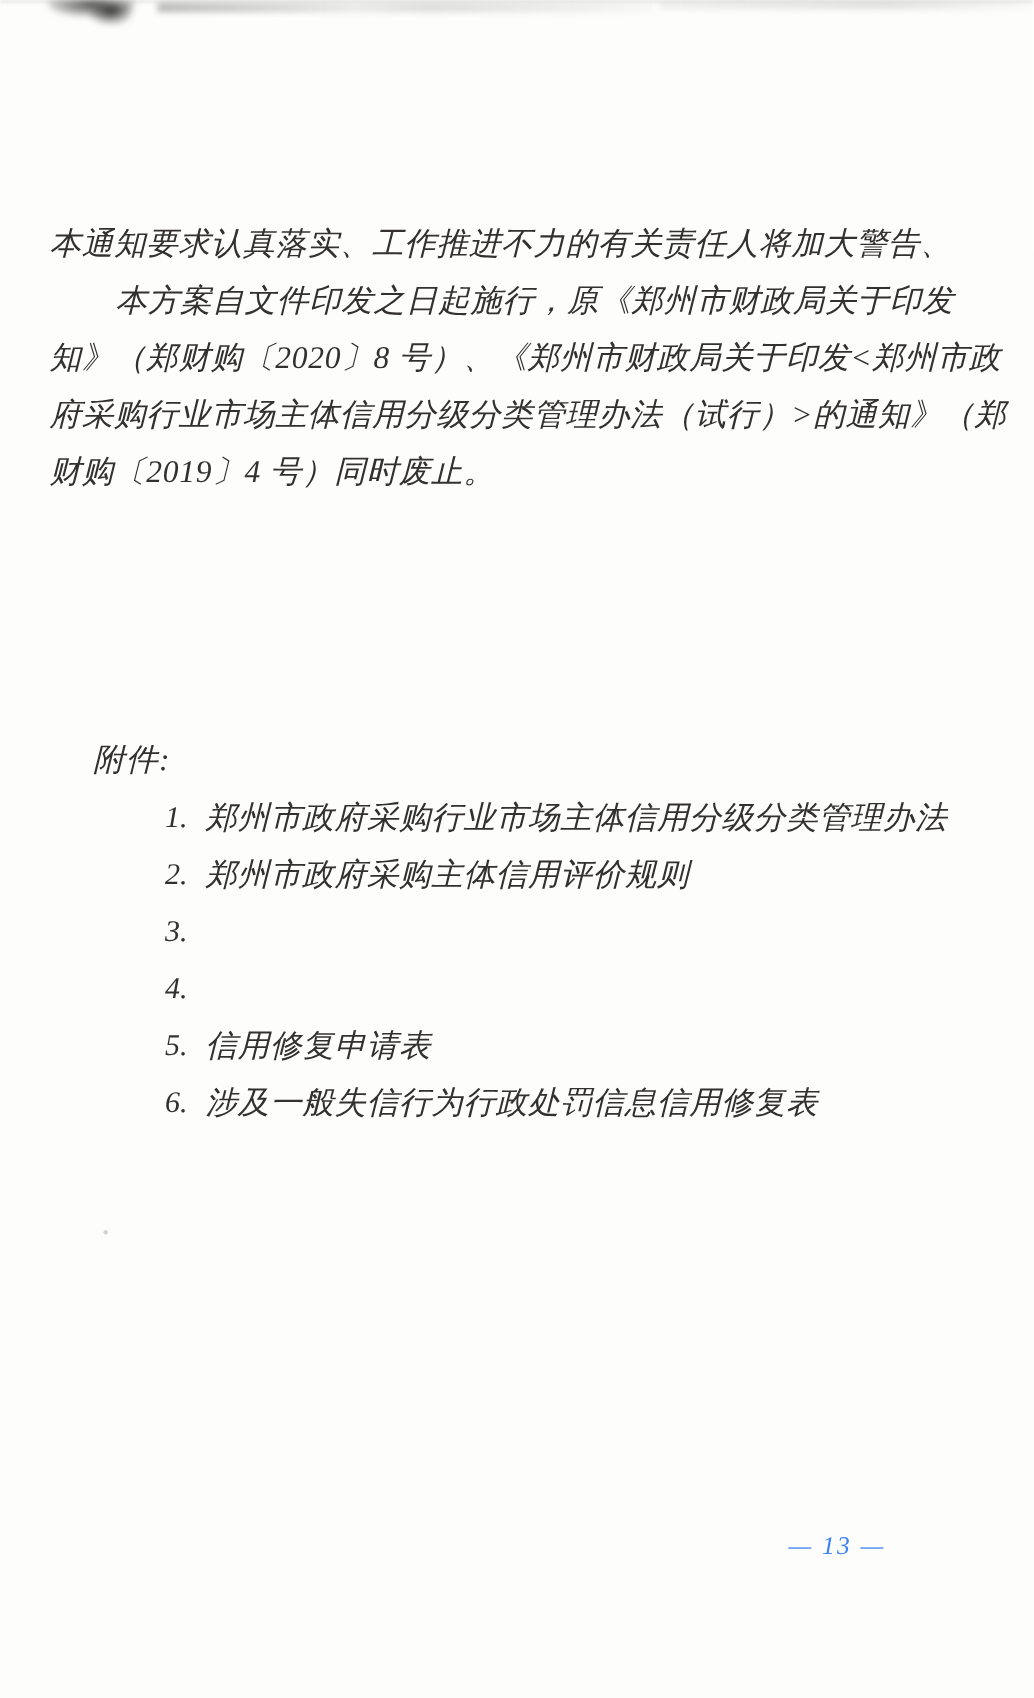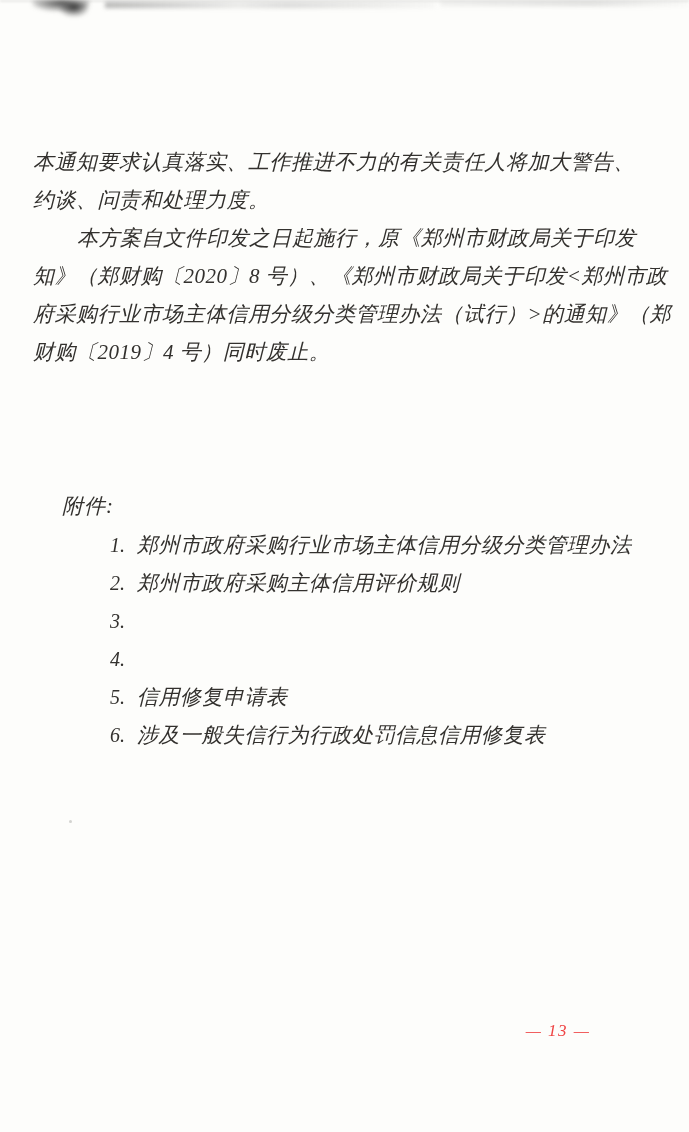--- a/index.html
+++ b/index.html
@@ -100,38 +100,37 @@
   .footer {
     position: absolute;
     top: 1019px;
     left: 488px;
     width: 140px;
     height: 24px;
     line-height: 24px;
     text-align: center;
     font-size: 17px;
     letter-spacing: 1.5px;
-    color: #ef4444;
+    color: #3b82f6;
   }
 </style>
 </head>
 <body>
 
 <div class="page">
 
   <div class="artifact artifact-topline"></div>
   <div class="artifact artifact-blob1"></div>
   <div class="artifact artifact-blob2"></div>
   <div class="artifact artifact-streak1"></div>
   <div class="artifact artifact-streak2"></div>
   <div class="artifact artifact-speck"></div>
 
   <div class="body-text">
     <div class="line">本通知要求认真落实、工作推进不力的有关责任人将加大警告、</div>
-    <div class="line">约谈、问责和处理力度。</div>
     <div class="line indent">本方案自文件印发之日起施行，原《郑州市财政局关于印发</div>
     <div class="line">知》（郑财购〔2020〕8 号）、《郑州市财政局关于印发&lt;郑州市政</div>
     <div class="line">府采购行业市场主体信用分级分类管理办法（试行）&gt;的通知》（郑</div>
     <div class="line">财购〔2019〕4 号）同时废止。</div>
   </div>
 
   <div class="attachments-label">附件:</div>
 
   <div class="attachment-list">
     <div class="attachment-item">

